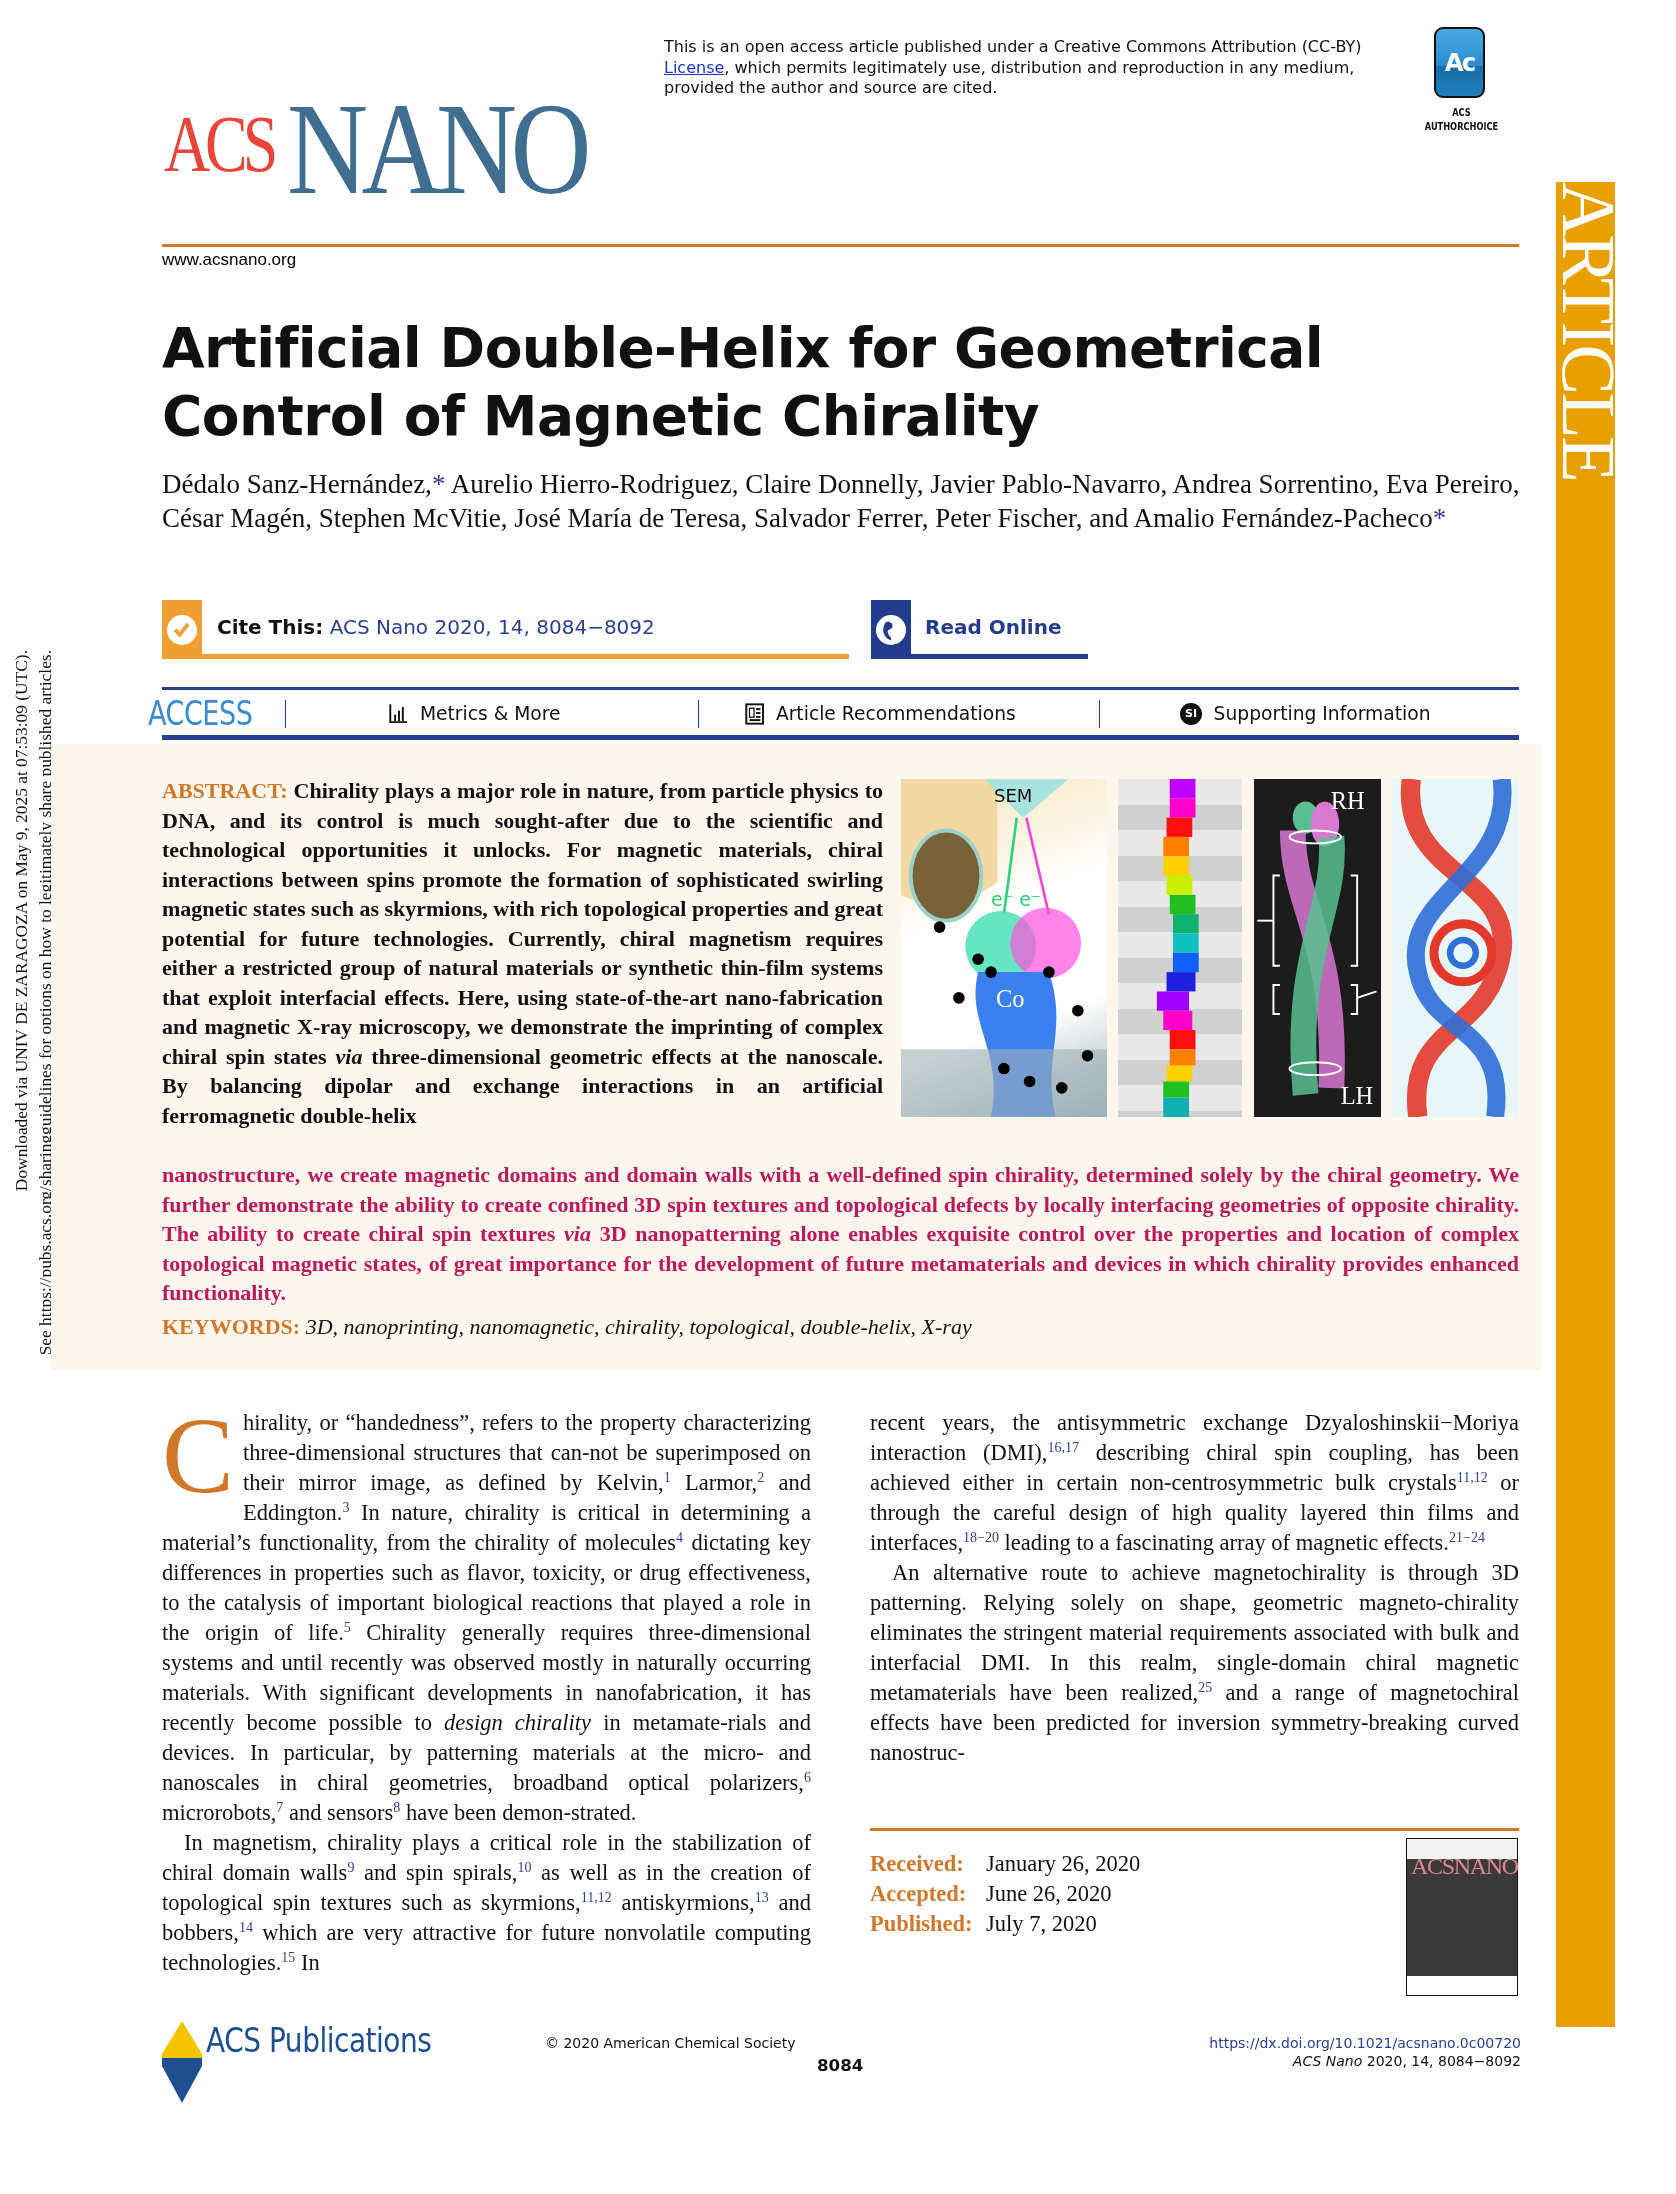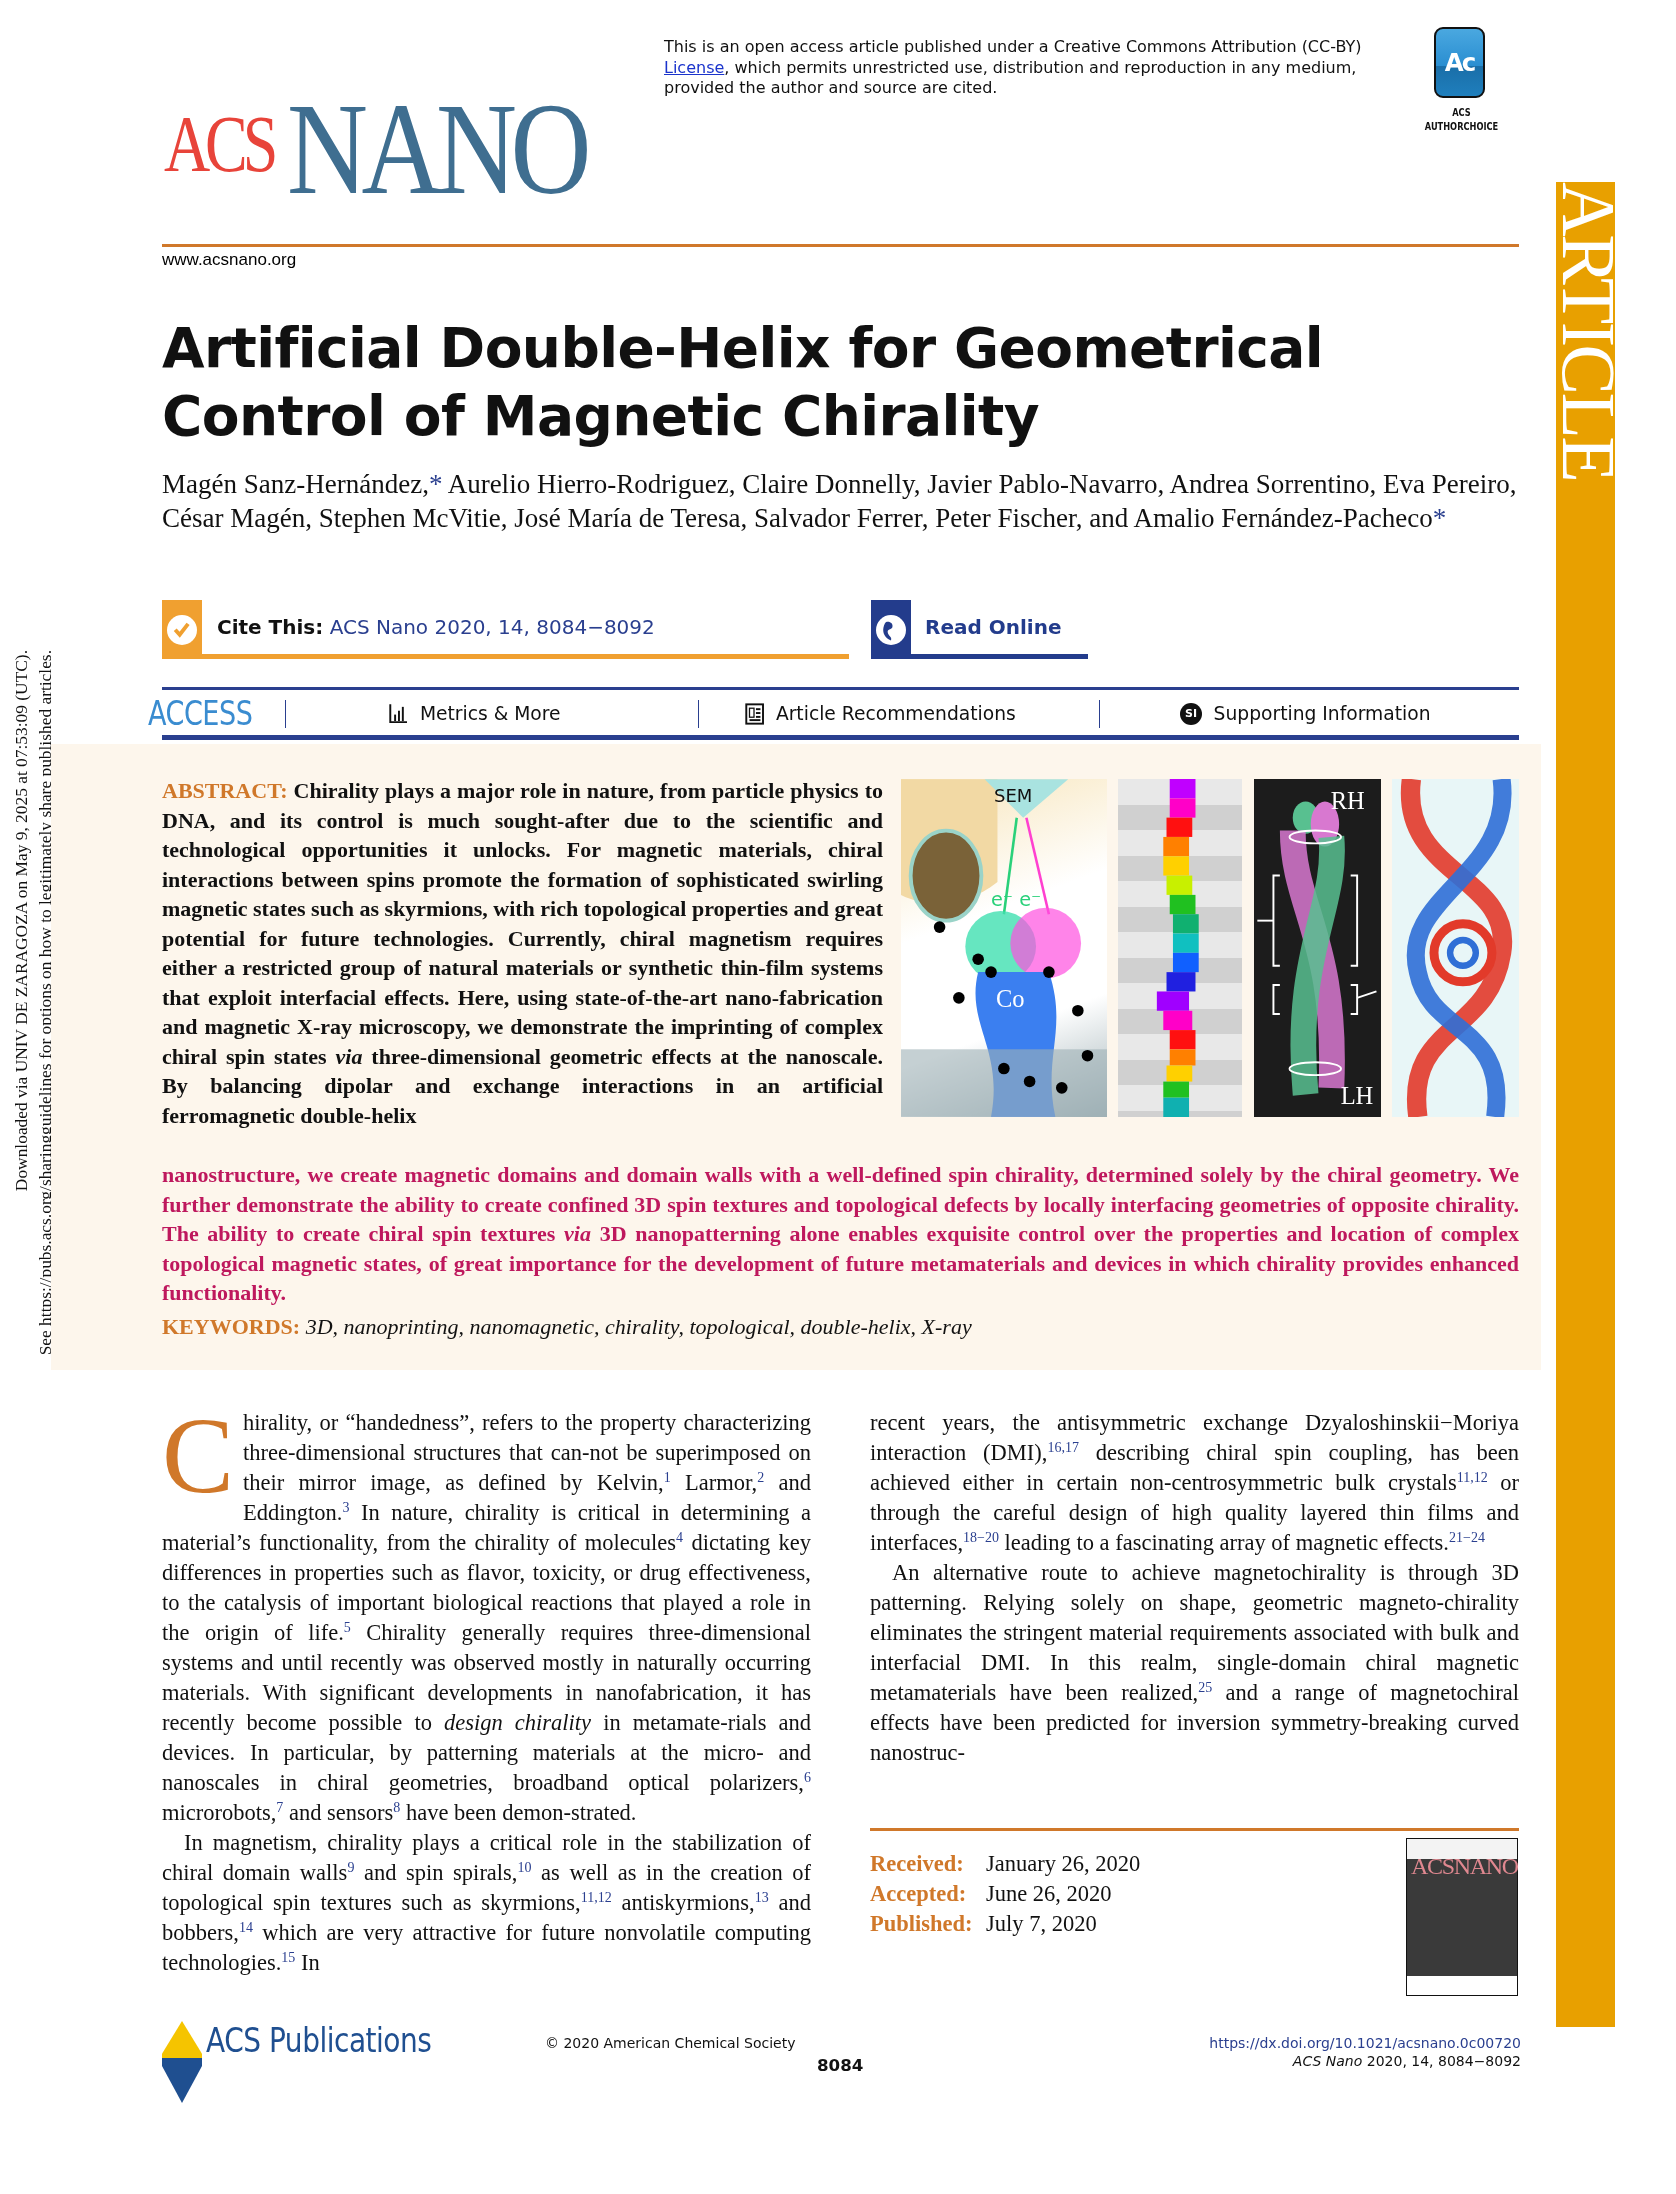--- a/index.html
+++ b/index.html
@@ -98,21 +98,21 @@
   .pageno { left: 817px; top: 2055px; font-family: "DejaVu Sans", sans-serif; font-weight: bold; font-size: 16.7px; color: #111; }
   .doi { right: 156px; top: 2034px; text-align: right; font-family: "DejaVu Sans", sans-serif; font-size: 14px; line-height: 18px; }
   .doi .link { color: #2a3f8f; }
   .doi .cit em { font-style: italic; }
 </style>
 </head>
 <body>
 
 <div class="abs oa-notice">
   <span>This is an open access article published under a Creative Commons Attribution (CC-BY)</span><br>
-  <a class="lic">License</a><span>, which permits unrestricted use, distribution and reproduction in any medium, provided the author and source are cited.</span>
+  <a class="lic">License</a><span>, which permits legitimately use, distribution and reproduction in any medium, provided the author and source are cited.</span>
 </div>
 <div class="abs ac-badge">Ac</div>
 <div class="abs ac-caption">
   <div>ACS</div>
   <div>AUTHORCHOICE</div>
 </div>
 <div class="abs logo">
   <span class="acs">ACS</span>
   <span class="nano">NANO</span>
 </div>
@@ -123,21 +123,21 @@
   <div class="word">ARTICLE</div>
 </div>
 
 <div class="abs vert">
   <div class="line l1">Downloaded via UNIV DE ZARAGOZA on May 9, 2025 at 07:53:09 (UTC).</div>
   <div class="line l2">See https://pubs.acs.org/sharingguidelines for options on how to legitimately share published articles.</div>
 </div>
 
 <h1 class="abs title" style="margin:0">Artificial Double-Helix for Geometrical Control of Magnetic Chirality</h1>
 <div class="abs authors">
-  <span>Magén Sanz-Hernández,</span><span class="star">*</span><span> Aurelio Hierro-Rodriguez, Claire Donnelly, Javier Pablo-Navarro, Andrea Sorrentino, Eva Pereiro, César Magén, Stephen McVitie, José María de Teresa, Salvador Ferrer, Peter Fischer, and Amalio Fernández-Pacheco</span><span class="star">*</span>
+  <span>Dédalo Sanz-Hernández,</span><span class="star">*</span><span> Aurelio Hierro-Rodriguez, Claire Donnelly, Javier Pablo-Navarro, Andrea Sorrentino, Eva Pereiro, César Magén, Stephen McVitie, José María de Teresa, Salvador Ferrer, Peter Fischer, and Amalio Fernández-Pacheco</span><span class="star">*</span>
 </div>
 
 <div class="abs cite-box">
   <div class="sq">
     <div class="circle-icon">
       <svg width="19.3" height="19.3" viewBox="0 0 30 30">
           <path d="M5 15 L12 23 L25 6" stroke="#f0a030" stroke-width="6" fill="none"></path>
         </svg>
     </div>
   </div>

